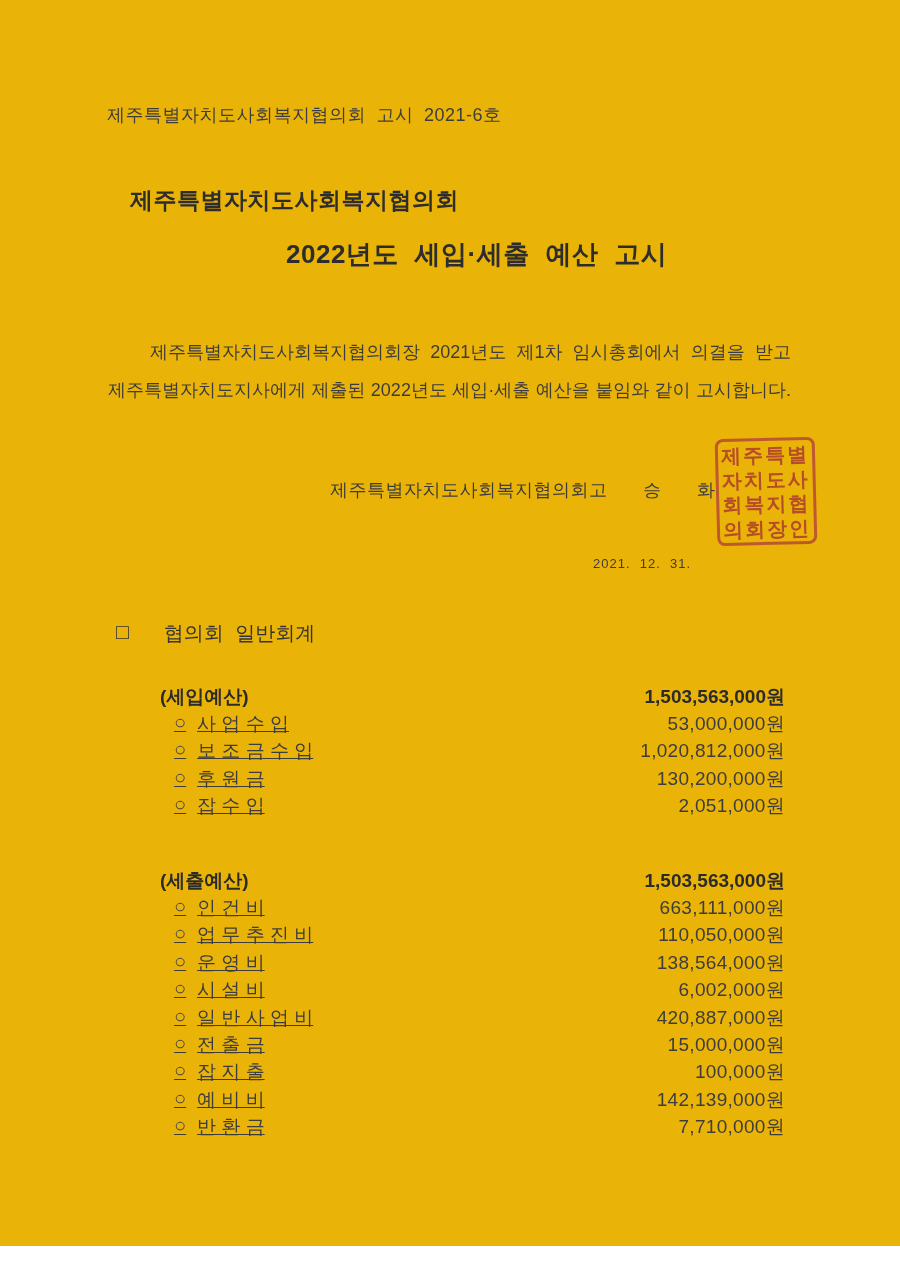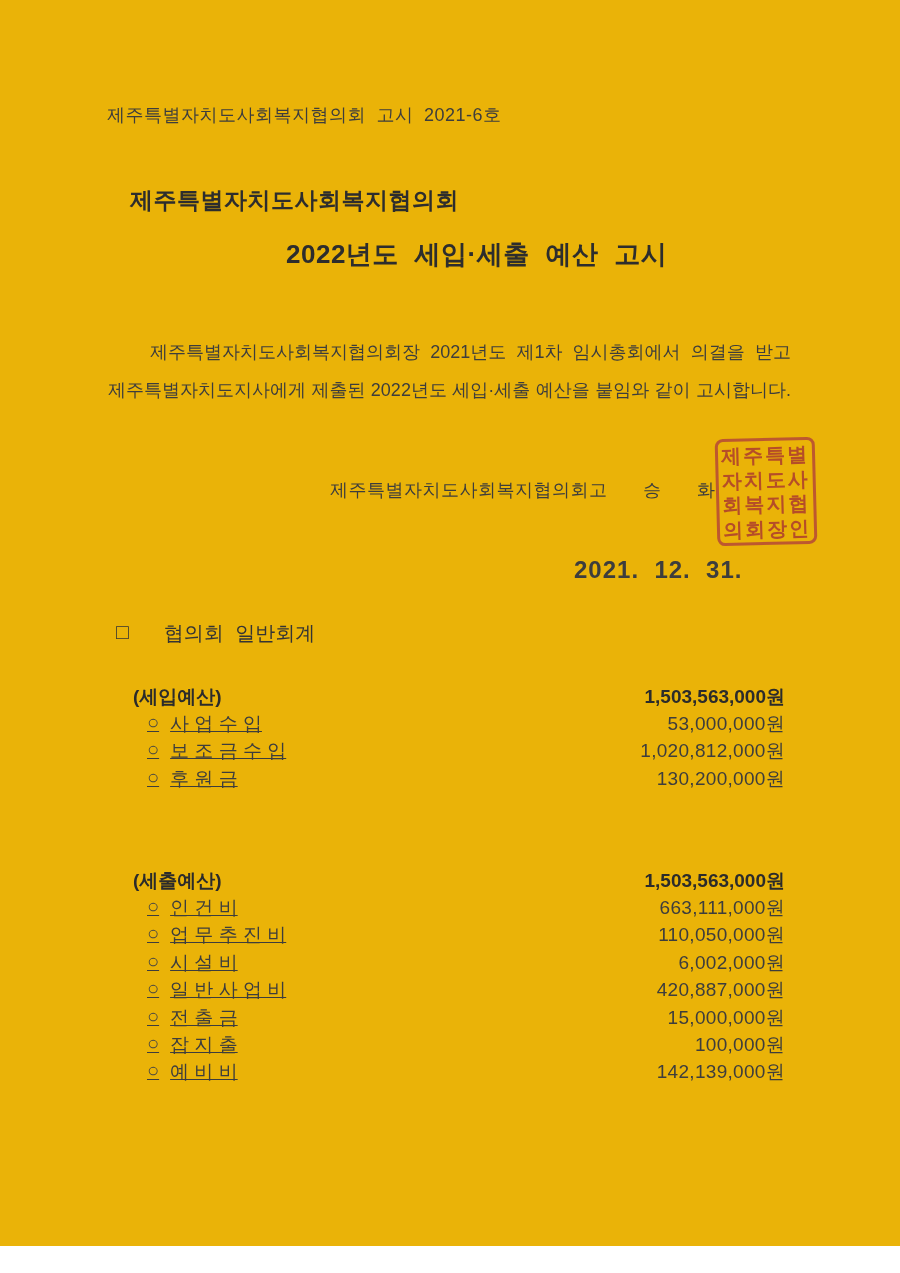--- a/index.html
+++ b/index.html
@@ -89,26 +89,25 @@
     font-size: 20px;
     font-weight: 700;
     line-height: 24.5px;
     letter-spacing: 2px;
     color: rgba(170, 55, 48, 0.88);
     white-space: nowrap;
   }
 
   .date-line {
     position: absolute;
-    left: 574px; top: 556px;
-    font-size: 24px;
+    left: 593px; top: 556px;
+    font-size: 13px;
     letter-spacing: 1px;
     color: #3d3d3d;
     white-space: pre;
-    font-weight: bold;
   }
 
   .section-head {
     position: absolute;
     left: 116px; top: 620px;
     font-size: 20px;
     color: #343434;
   }
   .section-head .sq {
     font-size: 21px;
@@ -125,20 +124,21 @@
   .budget-block.income { top: 683px; }
   .budget-block.expense { top: 867px; }
 
   .budget-row {
     display: flex;
     justify-content: space-between;
     align-items: center;
     height: 27.4px;
     font-size: 19px;
     color: #3d3d3d;
+    margin-left: 27px;
   }
   .budget-row .row-label { white-space: nowrap; }
   .budget-row .row-amount {
     white-space: nowrap;
     letter-spacing: 0.3px;
     text-align: center;
   }
   .budget-row.header .row-label,
   .budget-row.header .row-amount {
     font-weight: 700;
@@ -196,50 +196,62 @@
       <span class="row-amount">53,000,000원</span>
     </div>
     <div class="budget-row item">
       <span class="row-label"><span class="bullet">○</span><span>보 조 금 수 입</span></span>
       <span class="row-amount">1,020,812,000원</span>
     </div>
     <div class="budget-row item">
       <span class="row-label"><span class="bullet">○</span><span>후 원 금</span></span>
       <span class="row-amount">130,200,000원</span>
     </div>
+    <div class="budget-row item">
+      <span class="row-label"><span class="bullet">○</span><span>잡 수 입</span></span>
+      <span class="row-amount">2,051,000원</span>
+    </div>
   </div>
 
   <div class="budget-block expense">
     <div class="budget-row header">
       <span class="row-label">(세출예산)</span>
       <span class="row-amount">1,503,563,000원</span>
     </div>
     <div class="budget-row item">
       <span class="row-label"><span class="bullet">○</span><span>인 건 비</span></span>
       <span class="row-amount">663,111,000원</span>
     </div>
     <div class="budget-row item">
       <span class="row-label"><span class="bullet">○</span><span>업 무 추 진 비</span></span>
       <span class="row-amount">110,050,000원</span>
     </div>
     <div class="budget-row item">
+      <span class="row-label"><span class="bullet">○</span><span>운 영 비</span></span>
+      <span class="row-amount">138,564,000원</span>
+    </div>
+    <div class="budget-row item">
       <span class="row-label"><span class="bullet">○</span><span>시 설 비</span></span>
       <span class="row-amount">6,002,000원</span>
     </div>
     <div class="budget-row item">
       <span class="row-label"><span class="bullet">○</span><span>일 반 사 업 비</span></span>
       <span class="row-amount">420,887,000원</span>
     </div>
     <div class="budget-row item">
       <span class="row-label"><span class="bullet">○</span><span>전 출 금</span></span>
       <span class="row-amount">15,000,000원</span>
     </div>
     <div class="budget-row item">
       <span class="row-label"><span class="bullet">○</span><span>잡 지 출</span></span>
       <span class="row-amount">100,000원</span>
     </div>
     <div class="budget-row item">
       <span class="row-label"><span class="bullet">○</span><span>예 비 비</span></span>
       <span class="row-amount">142,139,000원</span>
     </div>
+    <div class="budget-row item">
+      <span class="row-label"><span class="bullet">○</span><span>반 환 금</span></span>
+      <span class="row-amount">7,710,000원</span>
+    </div>
   </div>
 
 </div>
 
 </body></html>

